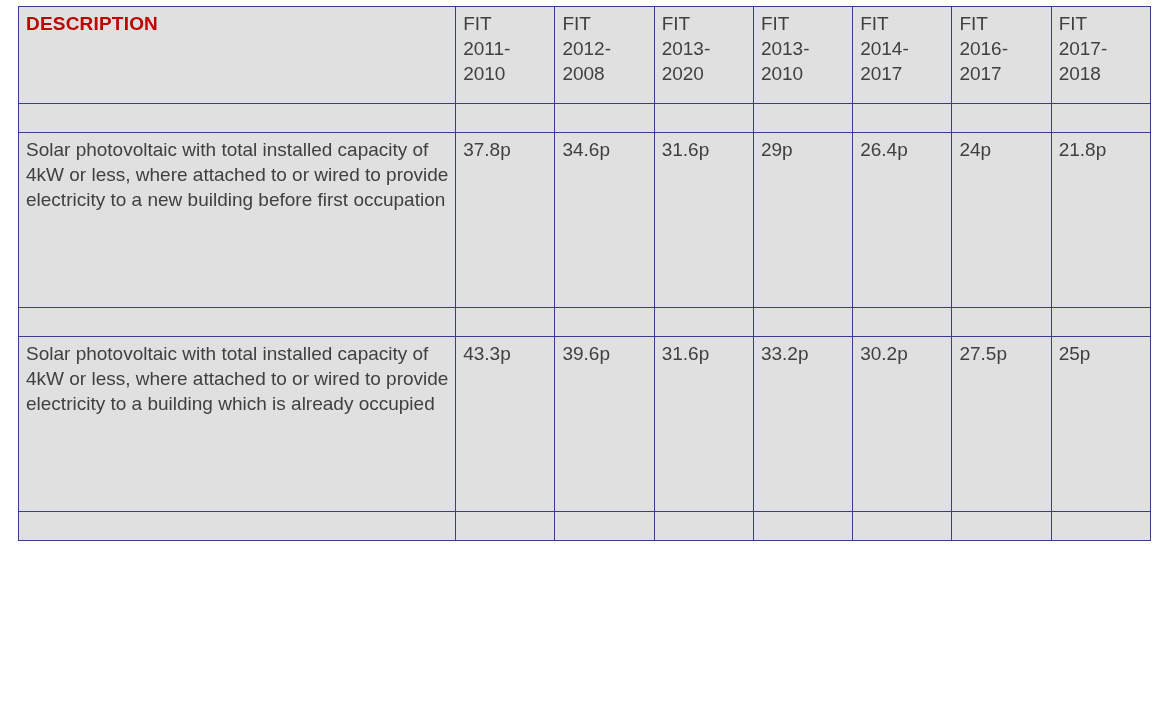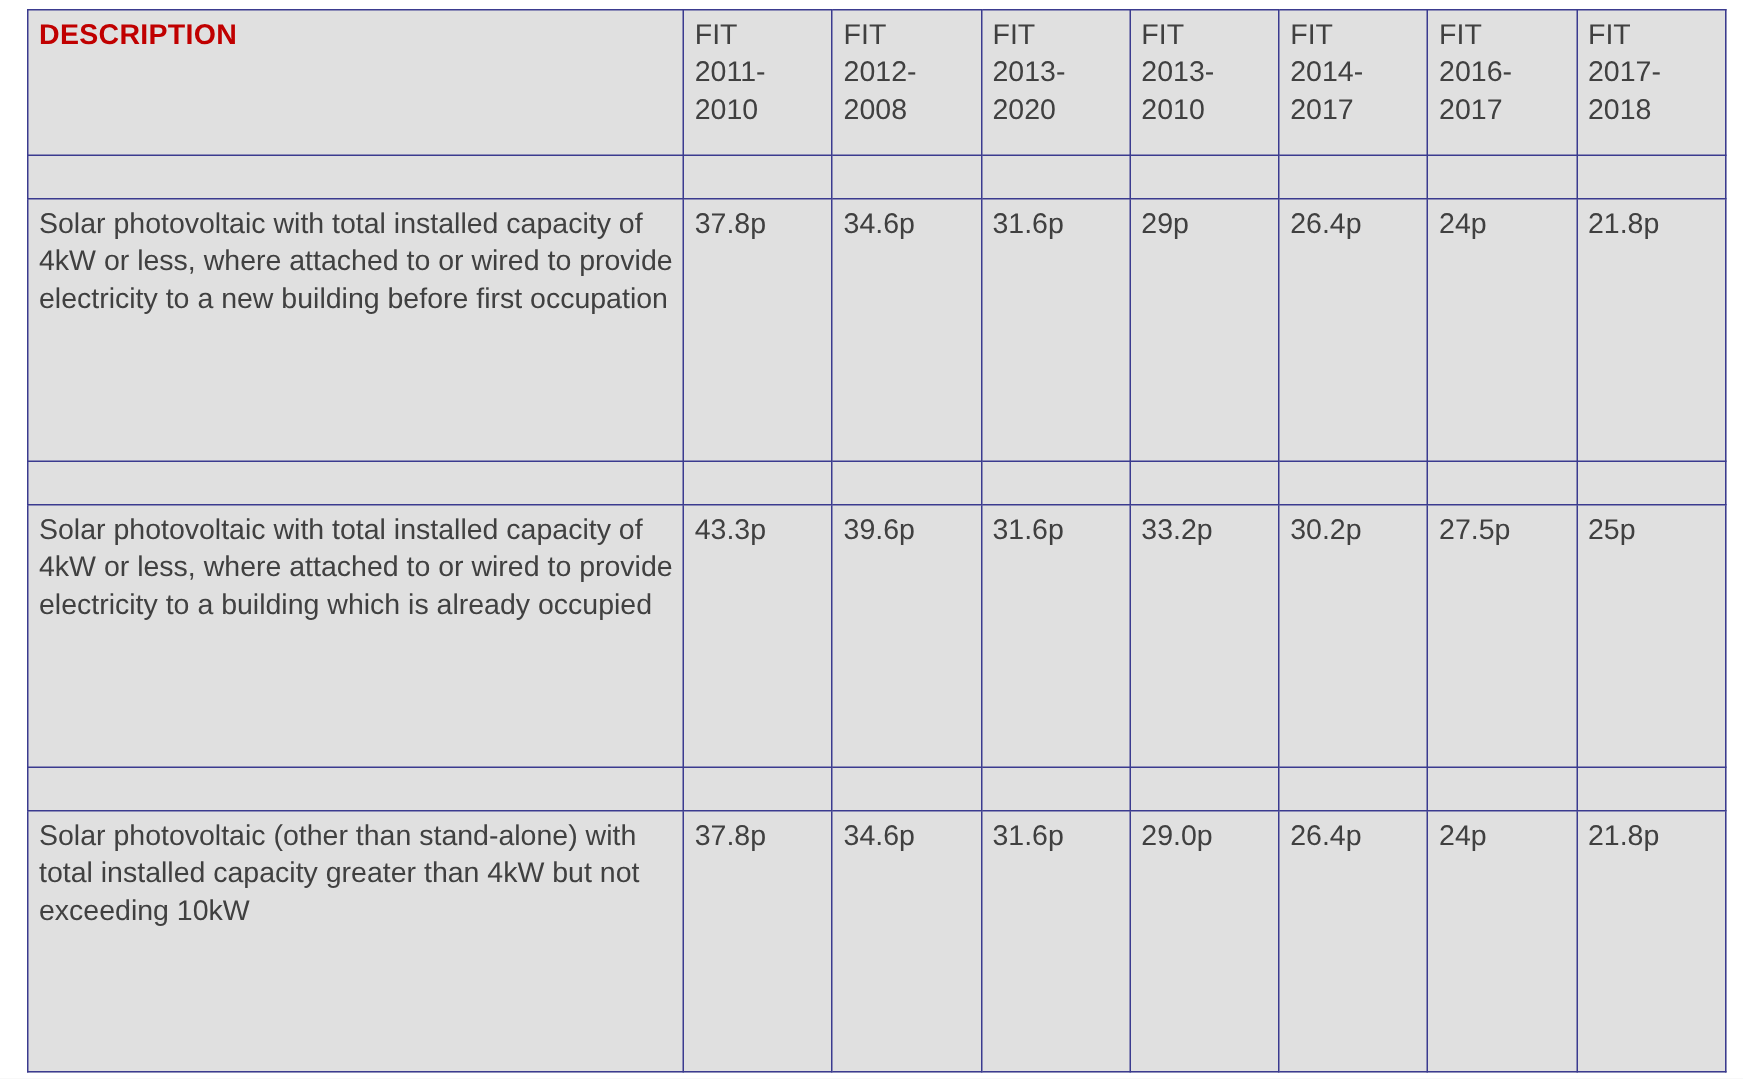--- a/index.html
+++ b/index.html
@@ -162,25 +162,15 @@
         <td></td>
         <td></td>
         <td></td>
         <td></td>
         <td></td>
         <td></td>
         <td></td>
         <td></td>
       </tr>
 
-      <tr class="data-row row-3">
-        <td>Solar photovoltaic (other than stand-alone) with total installed capacity greater than 4kW but not exceeding 10kW</td>
-        <td>37.8p</td>
-        <td>34.6p</td>
-        <td>31.6p</td>
-        <td>29.0p</td>
-        <td>26.4p</td>
-        <td>24p</td>
-        <td>21.8p</td>
-      </tr>
     </tbody>
   </table>
 </div>
 
 </body></html>

